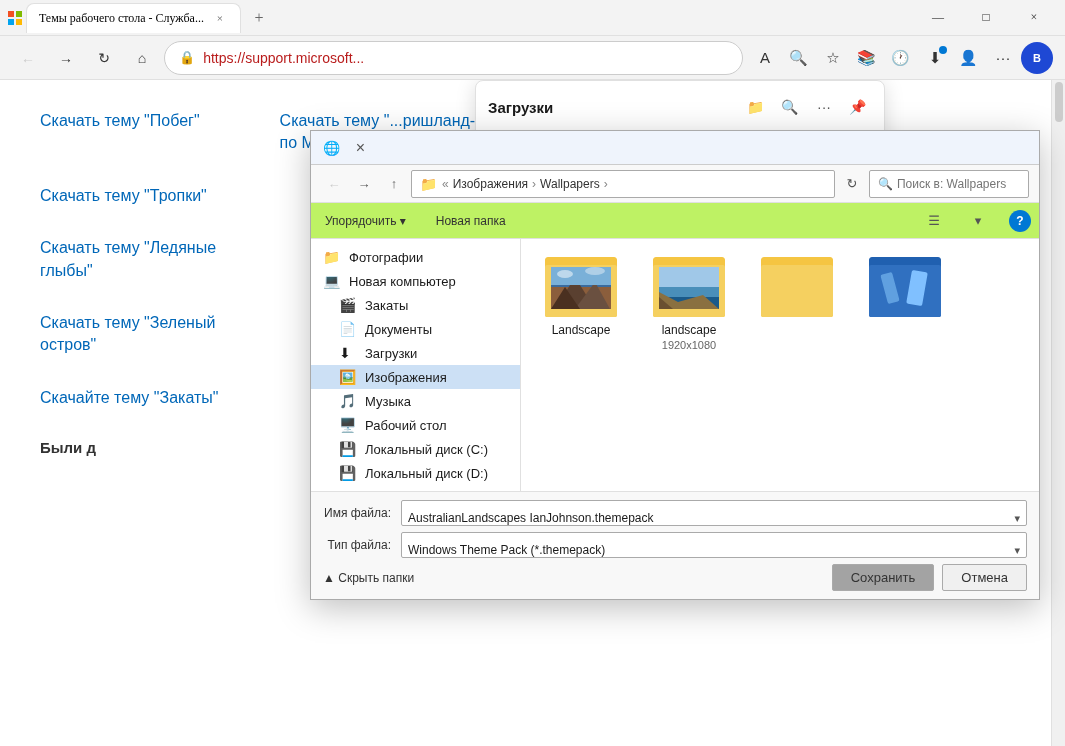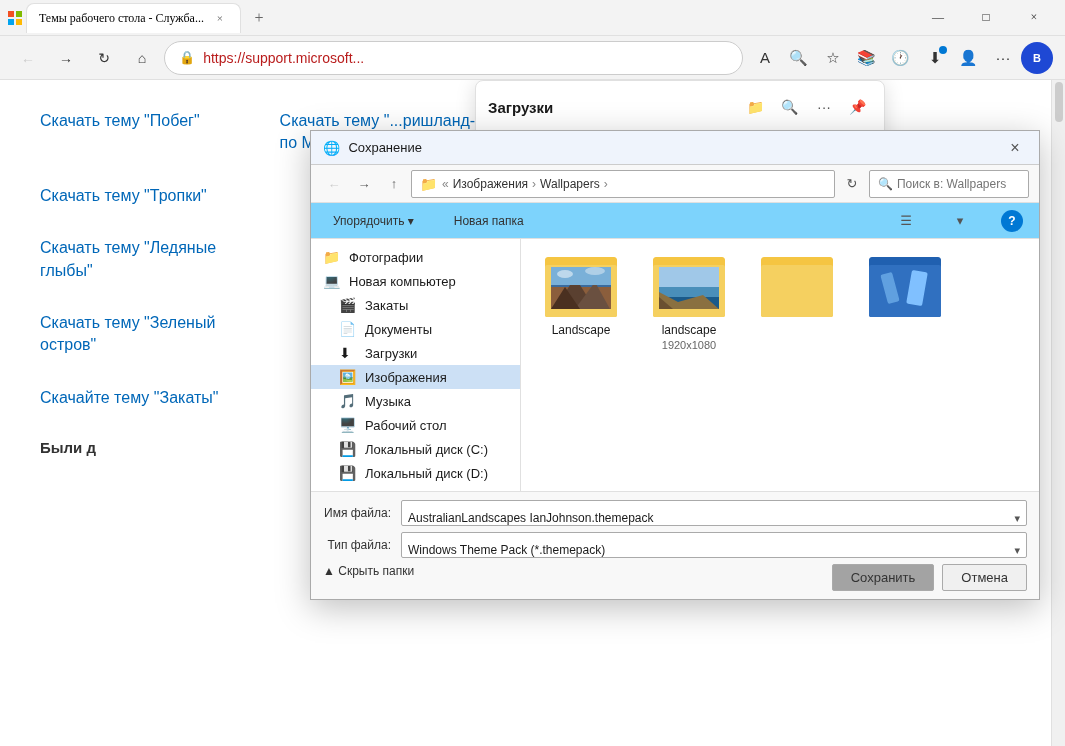--- a/index.html
+++ b/index.html
@@ -60,21 +60,21 @@
     .dialog-nav-btn { width: 26px; height: 26px; display: flex; align-items: center; justify-content: center; border-radius: 4px; cursor: pointer; color: #555; font-size: 13px; }
     .dialog-nav-btn.disabled { color: #ccc; cursor: default; }
     .breadcrumb-bar { flex: 1; height: 28px; background: #fff; border: 1px solid #aaa; border-radius: 2px; display: flex; align-items: center; padding: 0 8px; gap: 4px; font-size: 12px; }
     .breadcrumb-sep { color: #888; }
     .breadcrumb-item { color: #333; }
     .breadcrumb-item.folder { font-weight: 500; }
     .dialog-search { width: 160px; height: 28px; border: 1px solid #aaa; border-radius: 2px; display: flex; align-items: center; padding: 0 8px; gap: 4px; background: #fff; }
     .dialog-search input { border: none; outline: none; font-size: 12px; color: #aaa; width: 100%; background: transparent; }
     .search-icon-sm { color: #aaa; font-size: 12px; }
 
-    .dialog-action-bar { height: 36px; background: #7dd3fc; display: flex; align-items: center; padding: 0 16px; gap: 28px; border-bottom: 1px solid #e0e0e0; }
+    .dialog-action-bar { height: 36px; background: #bef264; display: flex; align-items: center; padding: 0 8px; gap: 18px; border-bottom: 1px solid #e0e0e0; }
     .sort-btn { display: flex; align-items: center; gap: 4px; font-size: 12px; color: #333; cursor: pointer; padding: 4px 6px; border-radius: 3px; }
     .new-folder-btn { font-size: 12px; color: #333; cursor: pointer; padding: 4px 6px; border-radius: 3px; }
     .action-bar-spacer { flex: 1; }
     .view-btn { width: 26px; height: 26px; display: flex; align-items: center; justify-content: center; border-radius: 3px; cursor: pointer; color: #555; }
     .help-btn { width: 22px; height: 22px; display: flex; align-items: center; justify-content: center; border-radius: 50%; background: #0078d4; color: #fff; font-size: 12px; font-weight: bold; cursor: pointer; }
 
     .dialog-body { display: flex; flex: 1; min-height: 0; }
     .dialog-sidebar { width: 210px; border-right: 1px solid #e0e0e0; overflow-y: auto; background: #fff; padding: 6px 0; }
     .sidebar-item-row { display: flex; align-items: center; gap: 8px; padding: 4px 12px; cursor: pointer; font-size: 13px; color: #1a1a1a; }
     .sidebar-item-row.selected { background: #cce0f5; }
@@ -197,21 +197,20 @@
         <button class="dl-btn">Открыть</button>
         <button class="dl-btn dl-btn-primary" style="border:2px solid #cc0000;">Сохранить как</button>
         <div class="dl-dropdown">▾</div>
       </div>
     </div>
 
     <div class="save-dialog">
 
       <div class="dialog-titlebar">
         <span class="dialog-title-icon">🌐</span>
-        <span class="dialog-title-text">Сохранение</span>
         <div class="dialog-close-btn">×</div>
       </div>
 
       <div class="dialog-toolbar">
         <div class="dialog-nav-btn disabled">←</div>
         <div class="dialog-nav-btn">→</div>
         <div class="dialog-nav-btn">↑</div>
         <div class="breadcrumb-bar">
           <span class="sidebar-icon">📁</span>
           <span class="breadcrumb-sep">«</span>
@@ -359,21 +358,21 @@
             <span class="footer-dropdown-arrow">▾</span>
           </div>
         </div>
         <div class="footer-row">
           <span class="footer-label">Тип файла:</span>
           <div class="footer-input">
             <span class="footer-input-text">Windows Theme Pack (*.themepack)</span>
             <span class="footer-dropdown-arrow">▾</span>
           </div>
         </div>
-        <div style="display:flex;align-items:flex-start;">
+        <div style="display:flex;align-items:center;">
           <div class="footer-hide-btn">▲ Скрыть папки</div>
           <div class="footer-hide-btn-spacer"></div>
           <div style="display:flex;gap:8px;">
             <button class="action-btn primary">Сохранить</button>
             <button class="action-btn">Отмена</button>
           </div>
         </div>
       </div>
     </div>
 

